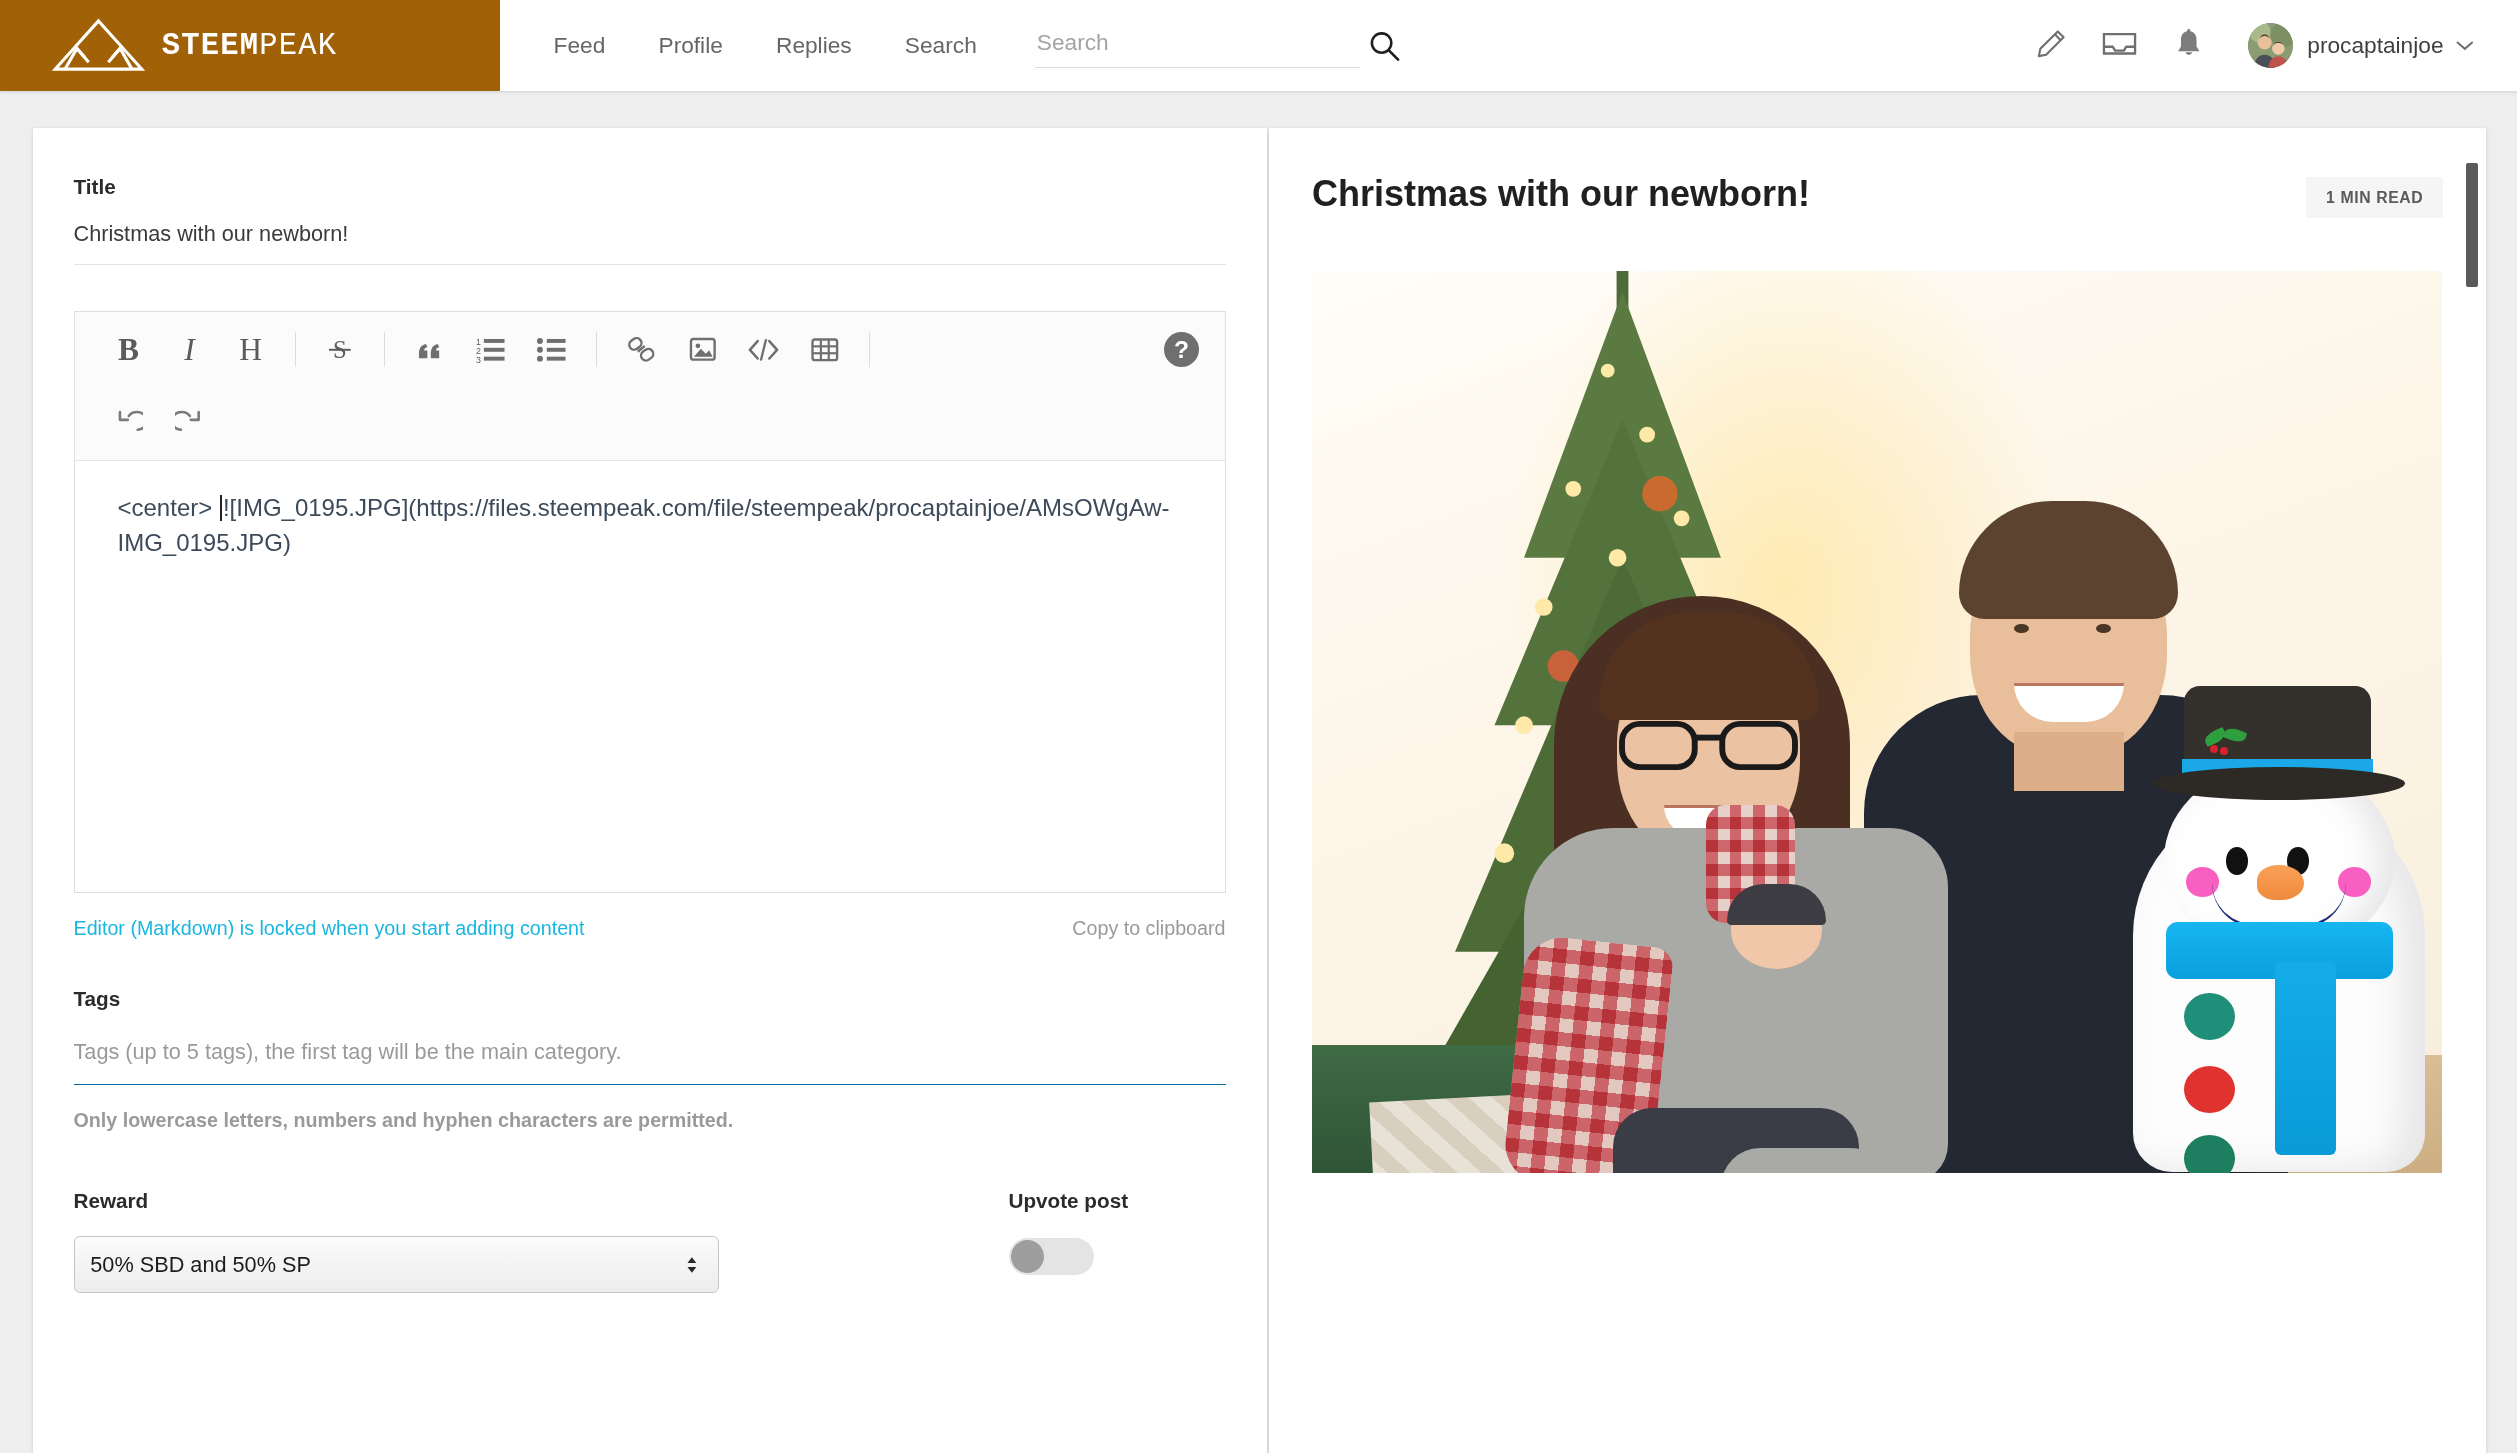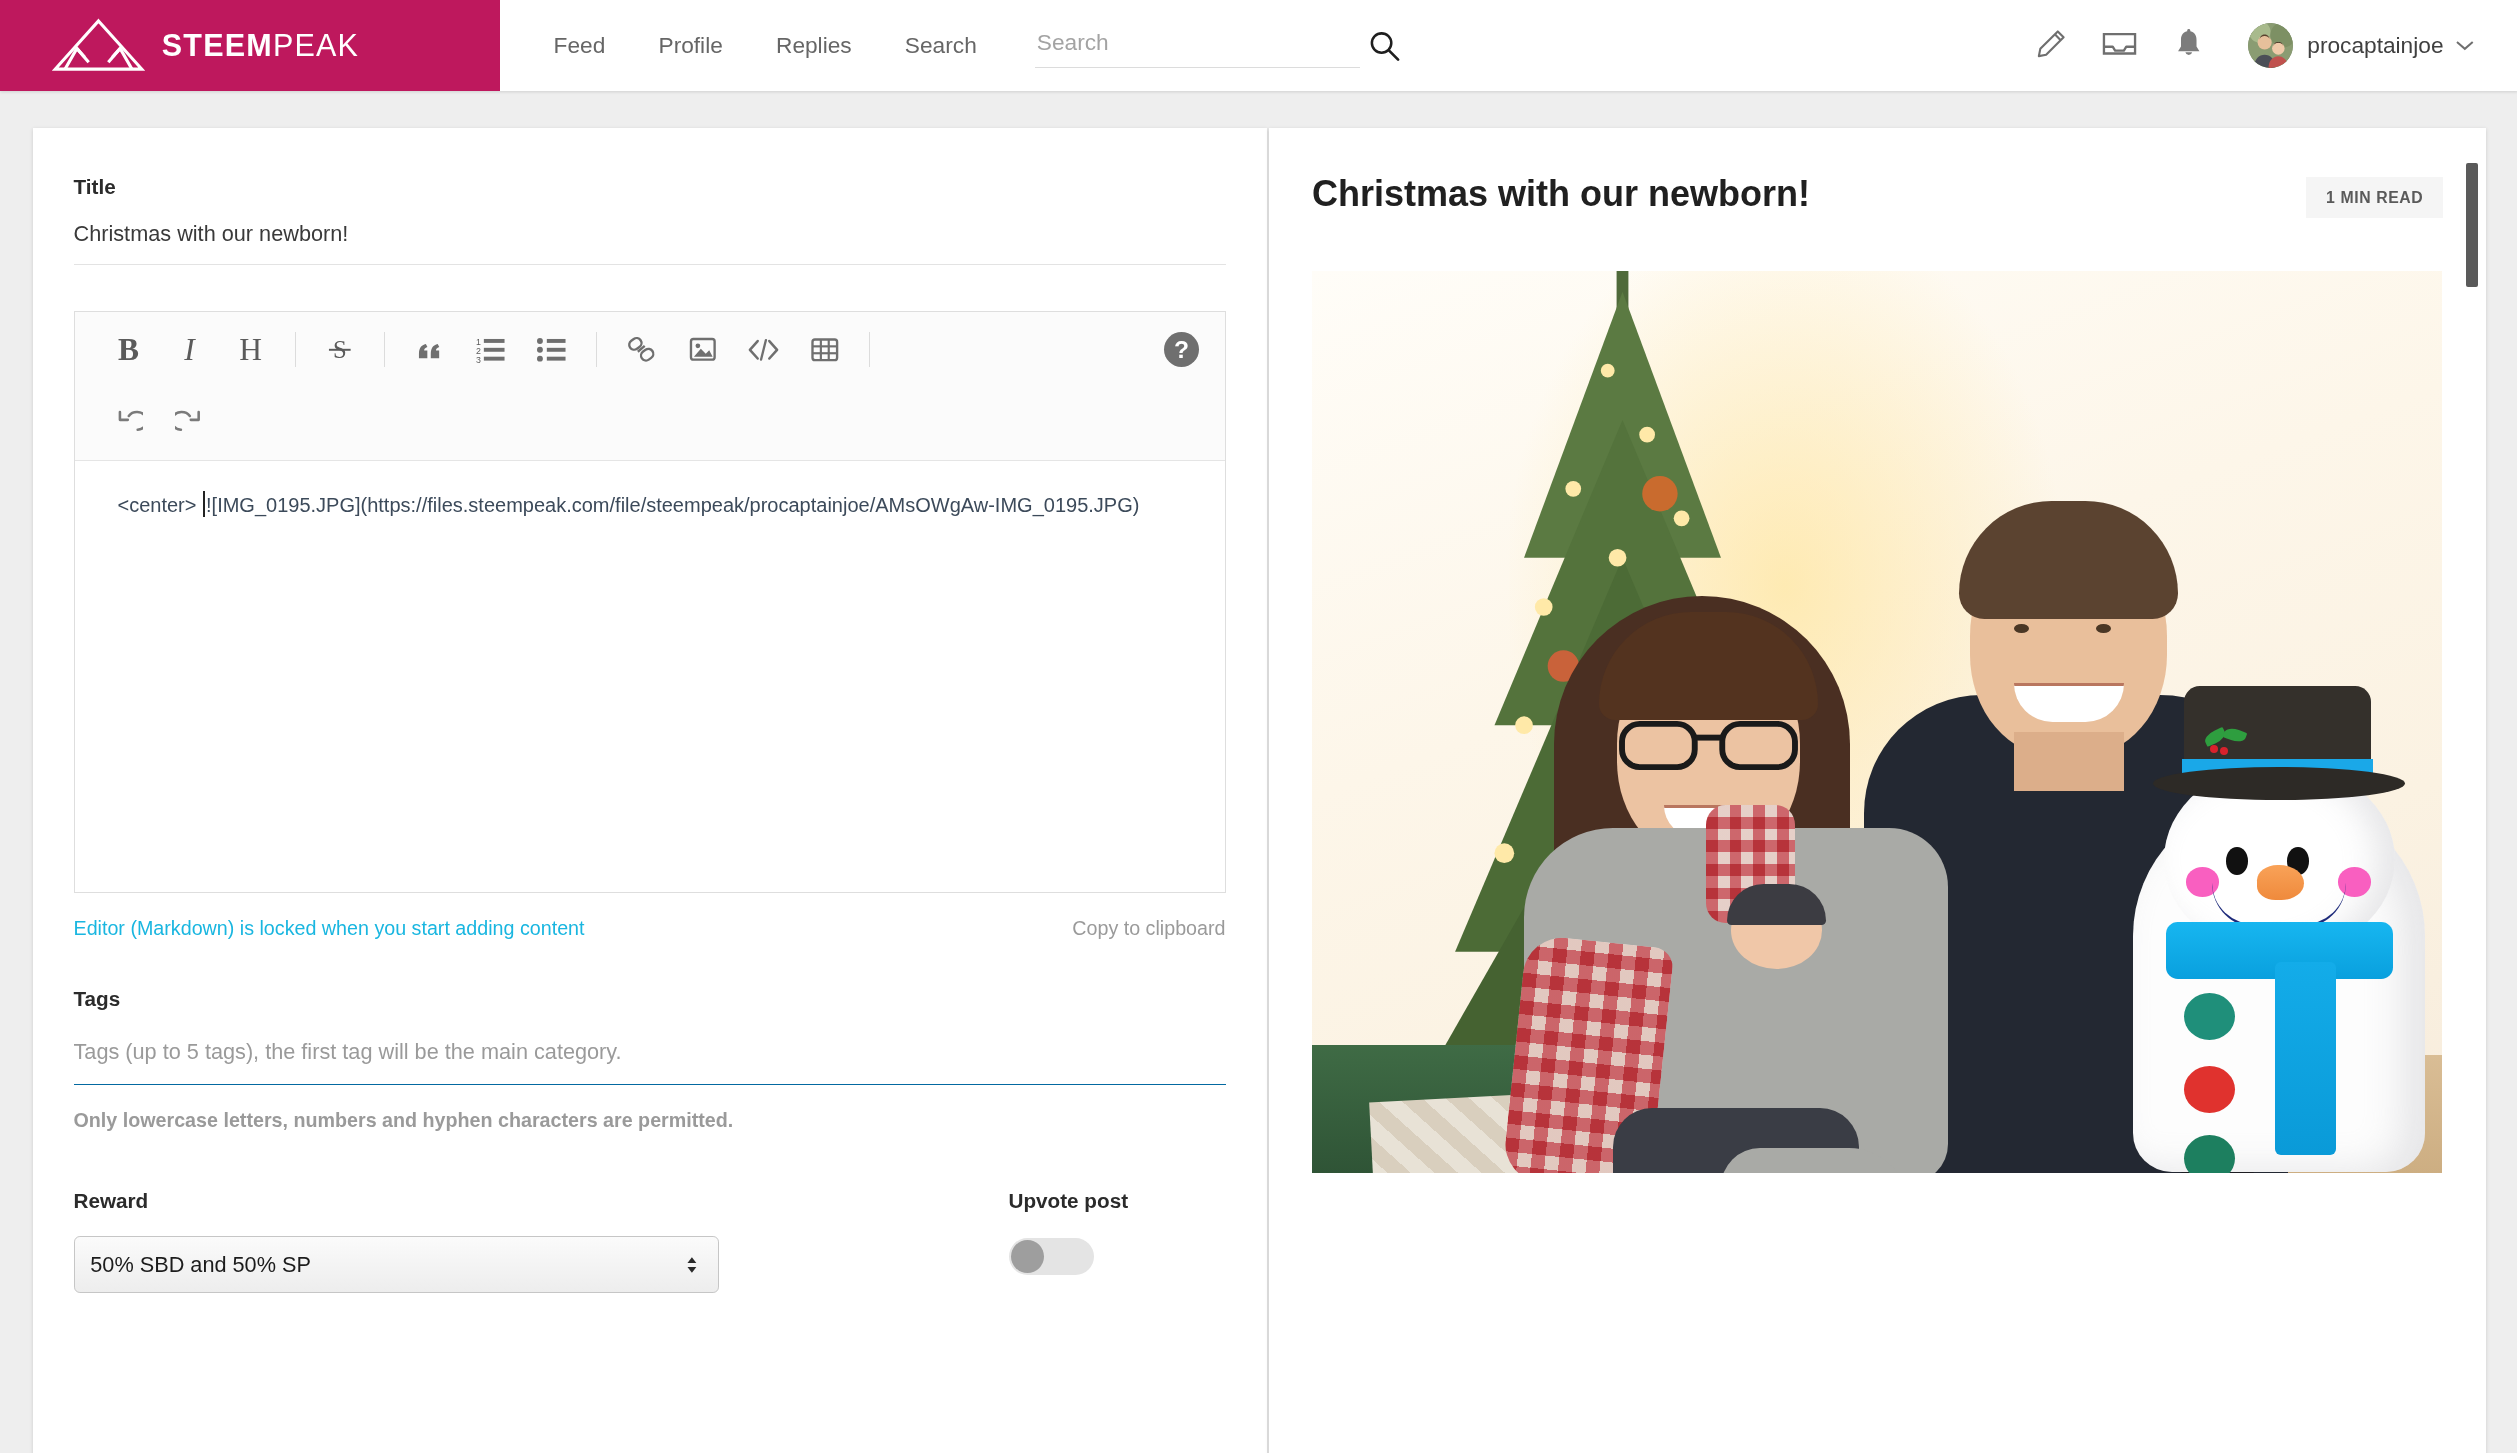--- a/index.html
+++ b/index.html
@@ -15,24 +15,25 @@
   .topbar {
     position: absolute; top: 0; left: 0;
     width: 2518px; height: 91px;
     background: #ffffff;
     display: flex; align-items: stretch;
     box-shadow: 0 1px 3px rgba(0,0,0,0.13);
     z-index: 30;
   }
   .brand {
     width: 500px; height: 91px;
-    background: #be185d;
+    background: #a16207;
     display: flex; align-items: center;
     padding-left: 51px;
     flex: none;
+    font-family: Liberation Mono, monospace;
   }
   .brand-logo { width: 95px; height: 55px; flex: none; }
   .brand-text {
     color: #ffffff; font-size: 30.5px; letter-spacing: 1.2px;
     margin-left: 15.8px; white-space: nowrap;
   }
   .brand-text .b { font-weight: 700; }
   .brand-text .r { font-weight: 300; }
 
   .nav {
@@ -134,21 +135,21 @@
   .help-btn {
     position: absolute; right: 25.6px; top: 19.7px;
     width: 35px; height: 35px; border-radius: 50%;
     background: #6f6f6f; color: #ffffff;
     display: flex; align-items: center; justify-content: center;
     font-size: 24.6px; font-weight: 700; cursor: pointer;
     font-family: "Liberation Sans", sans-serif;
   }
   .md-area {
     min-height: 431px; padding: 29.6px 43px;
-    font-size: 20px; line-height: 1.45; color: #3c4a5a;
+    font-size: 24px; line-height: 1.45; color: #3c4a5a;
     word-break: break-word; cursor: text;
     background: #ffffff;
   }
   .caret-bar {
     display: inline-block; width: 2px; height: 25.6px;
     background: #222; vertical-align: -4.9px; margin: 0 1px;
   }
 
   .md-footer {
     display: flex; justify-content: space-between; align-items: center;

